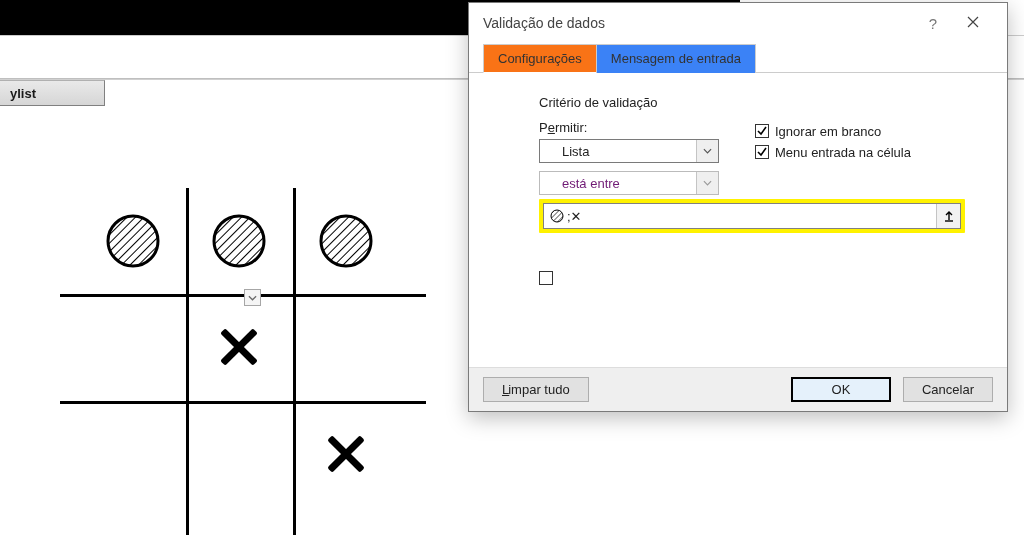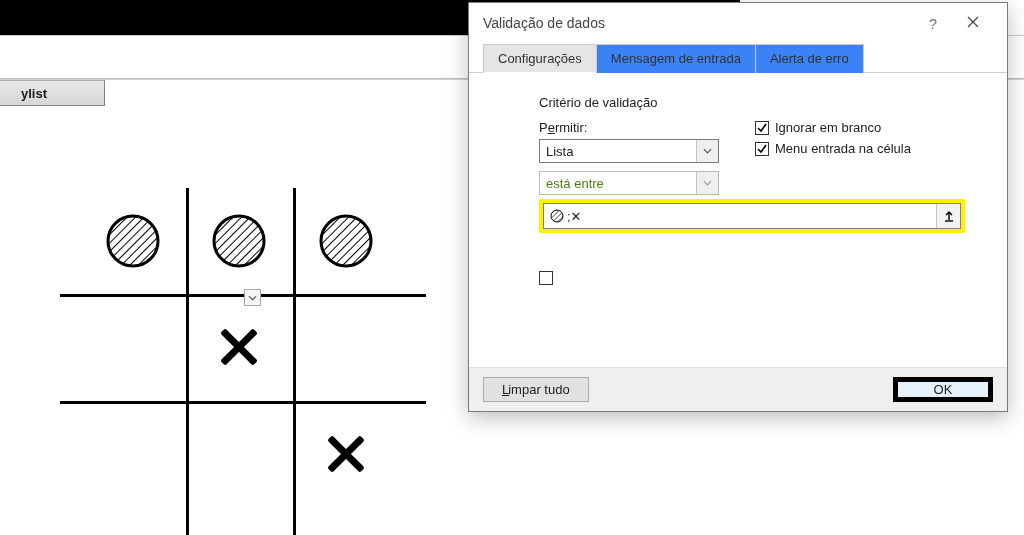--- a/index.html
+++ b/index.html
@@ -7,21 +7,21 @@
 
     .topbar { background: #000; height: 35px; width: 740px; }
     .formula-gap { height: 45px; background: #fff; border-top: 1px solid #ccc; border-bottom: 1px solid #d0d0d0; position: relative; }
     .formula-separator { position: absolute; left: 0; right: 0; bottom: 0; height: 1px; background: #bfbfbf; }
 
     .ylist-bar { display:flex; }
     .ylist-btn {
       height: 26px; line-height: 26px; width: 105px;
       background: linear-gradient(#e9e9e9, #d6d6d6);
       border: 1px solid #808080; border-top-color:#b0b0b0; border-left:none;
-      padding: 0 21px; font-size: 13px; font-weight: 700; color:#1a1a1a;
+      padding: 0 10px; font-size: 13px; font-weight: 700; color:#1a1a1a;
     }
 
     .sheet-area { position: relative; padding: 18px 0 0 0; background: #fff; }
 
     
     .ttt {
       position: absolute; left: 80px; top: 82px;
       width: 320px; height: 320px;
     }
     .ttt .line-v1, .ttt .line-v2 { position: absolute; top: 0; bottom: -36px; width: 3px; background: #000; }
@@ -64,37 +64,37 @@
     .dlg-help { width:40px; text-align:center; color:#777; font-size:15px; }
     .dlg-close { width:40px; text-align:center; color:#555; }
     .dlg-close svg{ width:12px; height:12px; }
 
     .tabs { display:flex; padding: 0 14px; gap:0; border-bottom:1px solid #ccc; }
     .tab {
       padding:6px 14px; font-size:13px; color:#333;
       border:1px solid #ccc; border-bottom:none; background:#3b82f6;
       position:relative; top:1px; margin-right:-1px;
     }
-    .tab.active { background:#e5e5e5; border-bottom:1px solid #fff; }
+    .tab.active { background:#f97316; border-bottom:1px solid #fff; }
 
     .dlg-body { padding:14px 26px 6px 26px; font-size:13px; color:#222;margin-left:28px; }
     fieldset.crit { border:1px solid #ccc; padding:10px 16px 16px 16px; border:none; position:relative; }
     fieldset.crit .legend { position:relative; top:-2px; background:#fff; padding:0 4px 0 0; color:#222; }
 
-    .row { display:flex; align-items:flex-start; margin-top:8px; gap:26px; }
+    .row { display:flex; align-items:center; margin-top:8px; gap:26px; }
     .col { display:flex; flex-direction:column; gap:4px; }
     .label { font-size:13px; color:#222; }
     .label .ul { text-decoration: underline; }
     .label.disabled { color:#8a8a8a; }
 
     .combo {
       display:flex; align-items:center; width:180px; height:24px;
-      border:1px solid #7a7a7a; background:#fff; font-size:13px; color:#222;
-    }
-    .combo.disabled { color:#4d7c0f; border-color:#bbb; }
+      border:1px solid #7a7a7a; background:#fff; font-size:13px; color:#222;padding-left:16px;
+    }
+    .combo.disabled { color:#701a75; border-color:#bbb; }
     .combo .ctext{ flex:1; padding:0 6px; }
     .combo .carrow{ width:22px; height:100%; border-left:1px solid #c4c4c4; display:flex; align-items:center; justify-content:center; background:#efefef; }
     .combo .carrow svg{ width:9px; height:6px; }
 
     .checks { display:flex; flex-direction:column; gap:6px; margin-left:10px; }
     .chk { display:flex; align-items:center; gap:6px; font-size:13px; }
     .chk .box{ width:14px; height:14px; border:1px solid #333; display:flex; align-items:center; justify-content:center; background:#fff; }
     .chk .box svg{ width:10px; height:10px; }
 
     .fonte-label { margin-top:16px; display:block; }
@@ -119,21 +119,21 @@
     .dlg-footer {
       position:absolute; left:0; right:0; bottom:0; height:44px;
       background:#efefef; border-top:1px solid #ddd;
       display:flex; align-items:center; padding:0 14px; gap:12px;
     }
     .btn {
       height:25px; padding:0 18px; border:1px solid #adadad; background:#e1e1e1;
       font-size:13px; color:#222; display:flex; align-items:center; justify-content:center;
       min-width:80px;
     }
-    .btn.primary { border:5px solid #000000; background:#e5f1fb; min-width:100px; }
+    .btn.primary { border:2px solid #000000; background:#e5f1fb; min-width:100px; }
     .dlg-footer .spacer{ flex:1; }
   </style>
 </head>
 <body>
 
 <div class="topbar"></div>
 <div class="formula-gap">
   <div class="formula-separator"></div>
 </div>
 <div class="ylist-bar">
@@ -207,21 +207,20 @@
     <span class="dlg-close">
       <svg viewBox="0 0 12 12">
           <path d="M1 1 L11 11 M11 1 L1 11" stroke="#444" stroke-width="1.2"></path>
         </svg>
     </span>
   </div>
 
   <div class="tabs">
     <div class="tab active">Configurações</div>
     <div class="tab">Mensagem de entrada</div>
-    <div class="tab">Alerta de erro</div>
   </div>
 
   <div class="dlg-body">
     <fieldset class="crit">
       <span class="legend">Critério de validação</span>
       
 
       <div class="row">
         <div class="col">
           <span class="label"><span>P</span><span class="ul">e</span><span>rmitir:</span></span>
@@ -296,14 +295,15 @@
     </fieldset>
   </div>
 
   <div class="dlg-footer">
     <div class="btn">
         <span class="ul" style="text-decoration:underline;">L</span>
         <span style="margin-left:-1px;">impar tudo</span>
       </div>
     <span class="spacer"></span>
     <div class="btn primary">OK</div>
+    <div class="btn">Cancelar</div>
   </div>
 </div>
 
 </body></html>

